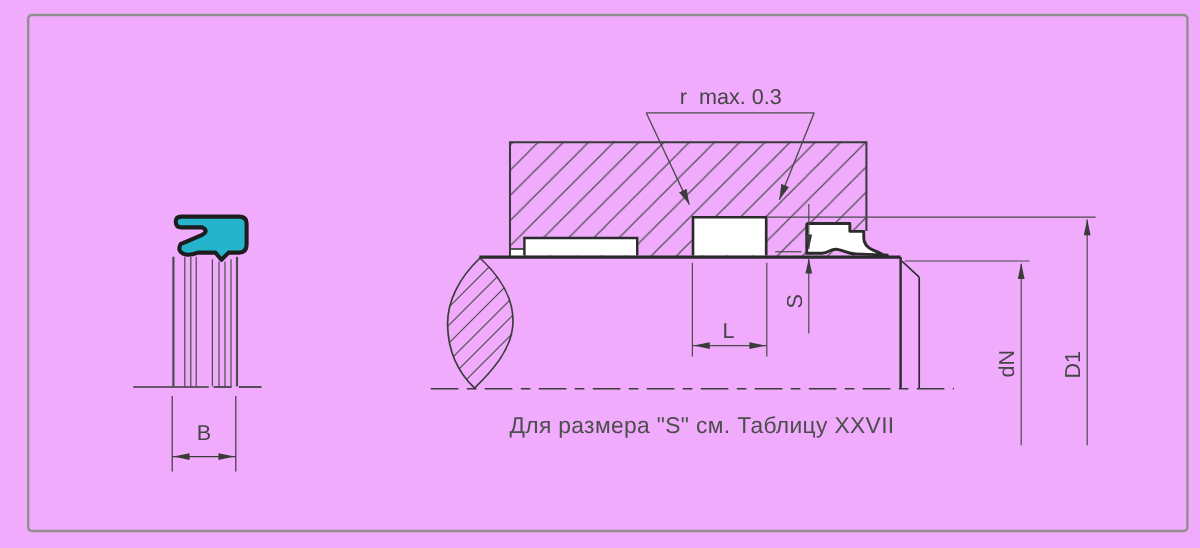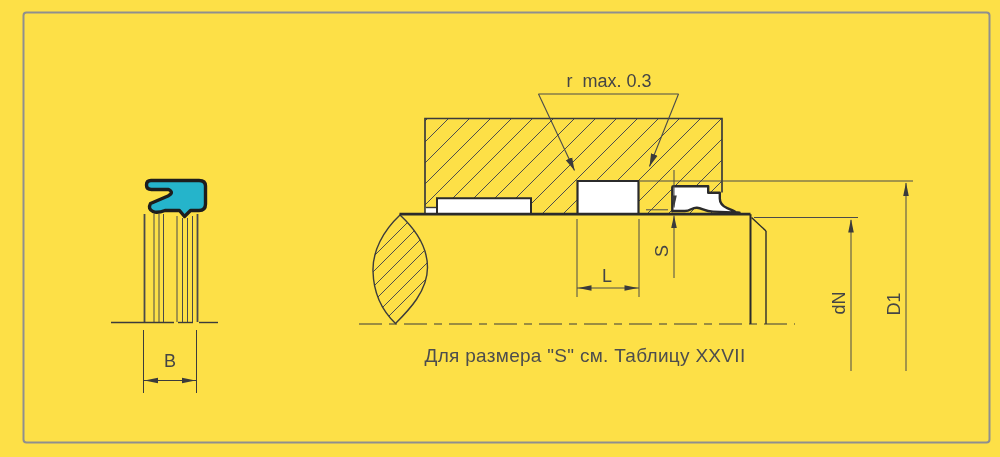--- a/index.html
+++ b/index.html
@@ -1,16 +1,16 @@
 <!DOCTYPE html>
 <html><head>
 <meta charset="utf-8">
 <style>
   html,body{margin:0;padding:0;background:#fff;}
-  #stage{position:relative;width:1000px;height:457px;background:#fde047;overflow:hidden;
+  #stage{position:relative;width:1000px;height:457px;background:#f0abfc;overflow:hidden;
          font-family:"Liberation Sans", sans-serif;}
   #stage svg{position:absolute;left:0;top:0;}
   .lbl{position:absolute;transform:translate(-50%,-50%);color:#454545;font-size:18px;
        white-space:nowrap;line-height:1;}
   .lbl.rot{transform:translate(-50%,-50%) rotate(-90deg);}
   .caption{position:absolute;transform:translate(-50%,-50%);color:#4d4d4d;font-size:19px;
        white-space:nowrap;letter-spacing:.3px;}
 </style>
 </head>
 <body>

